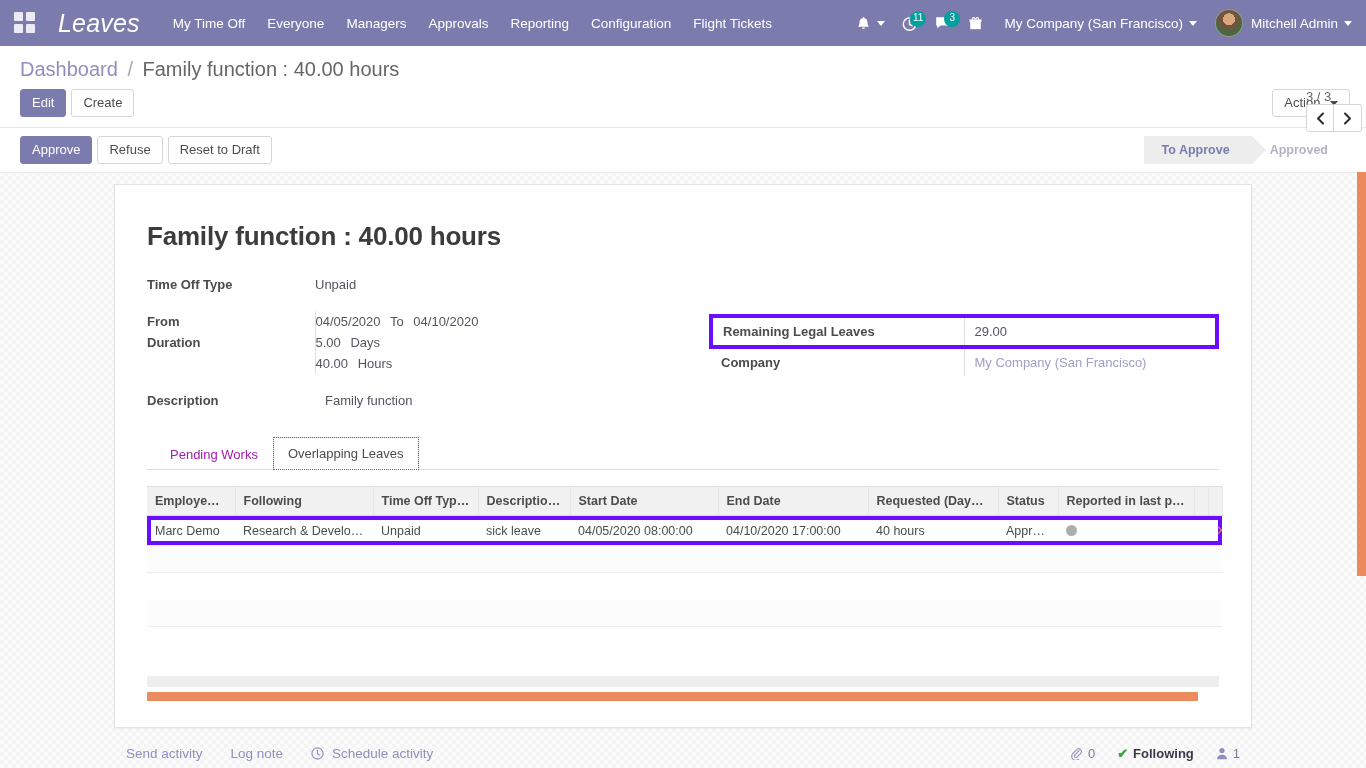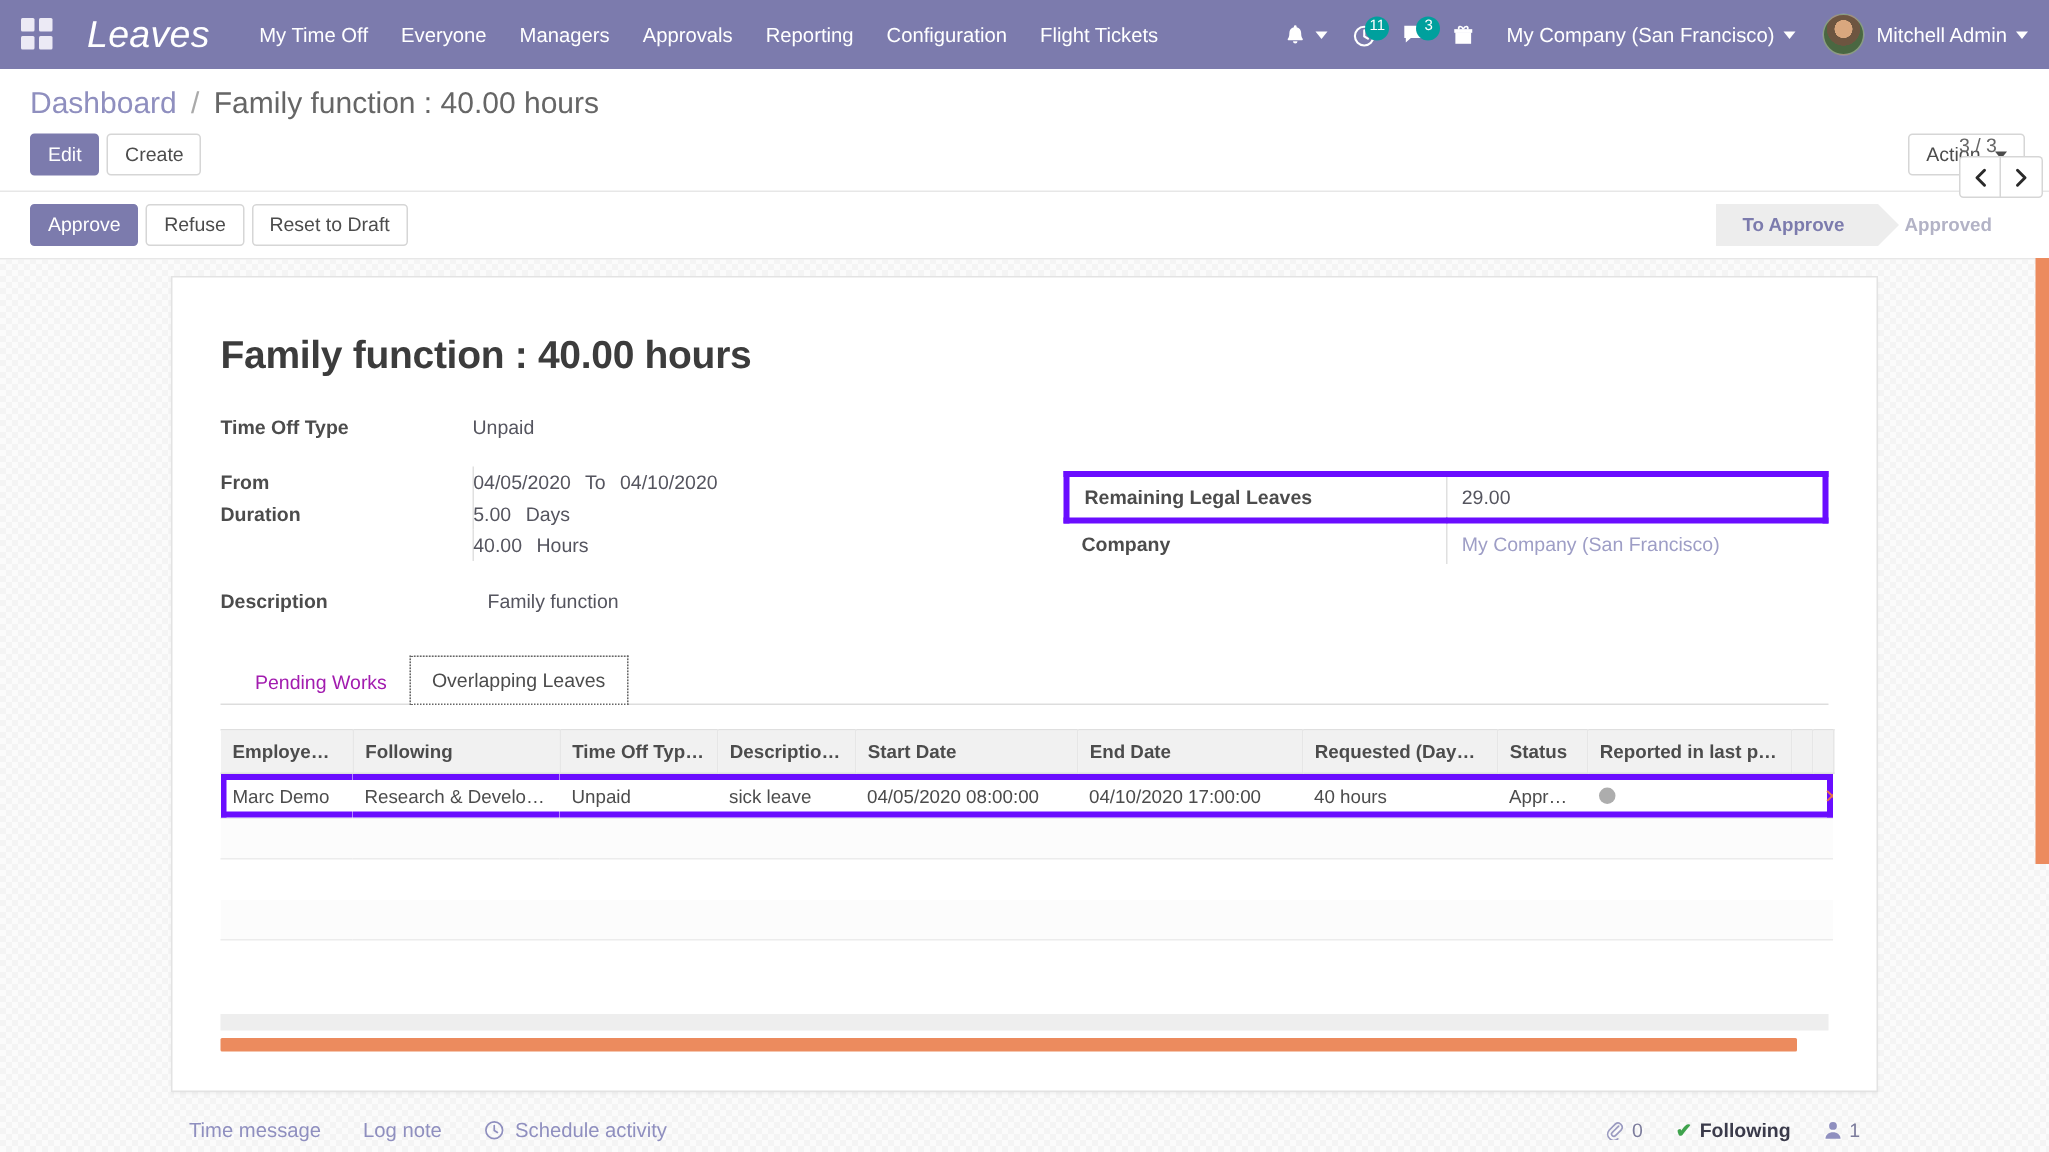--- a/index.html
+++ b/index.html
@@ -669,21 +669,21 @@
 
           <div class="hscroll-track"></div>
           <div class="hbar"></div>
         </div>
       </div>
 
     </div>
   </div>
 
   <div class="chatter">
-    <div class="chatter-btn">Time message</div>
+    <div class="chatter-btn">Send activity</div>
     <div class="chatter-btn">Log note</div>
     <div class="chatter-btn">
       <svg class="icon-svg" width="13" height="13" viewBox="0 0 14 14" style="margin-right:4px" aria-hidden="true">
         <circle cx="7" cy="7" r="6" fill="none" stroke="#8f8fbf" stroke-width="1.2"></circle>
         <path d="M7 3.6V7.2l2.3 1.4" fill="none" stroke="#8f8fbf" stroke-width="1.2" stroke-linecap="round"></path>
       </svg>
       <span>Schedule activity</span>
     </div>
 
     <div class="chatter-right">

